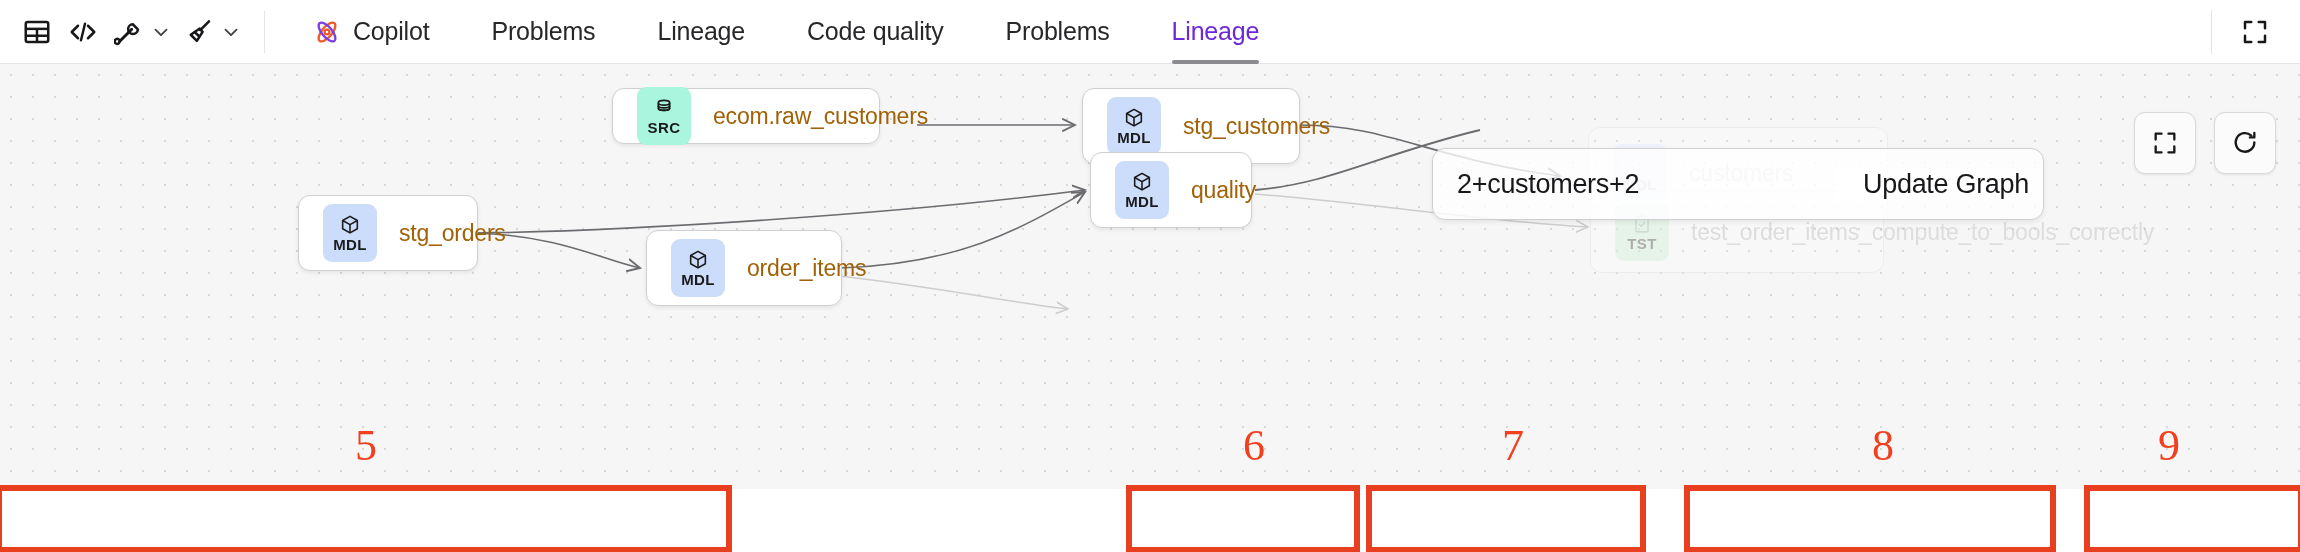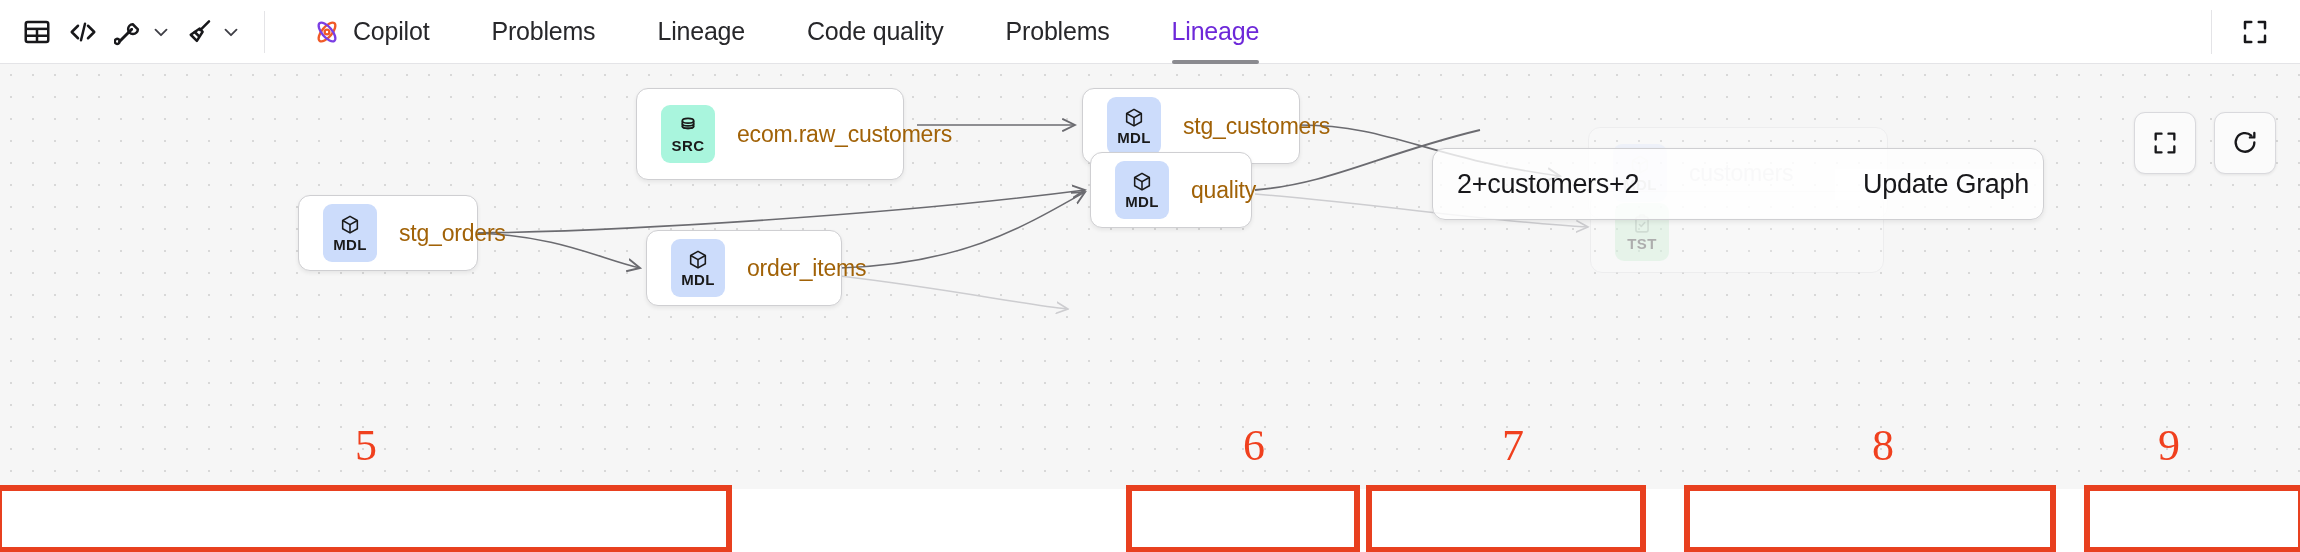--- a/index.html
+++ b/index.html
@@ -250,21 +250,21 @@
 
       <path d="M840,204 C960,200 1020,165 1085,128" fill="none" stroke="#6b6b70" stroke-width="1.6" marker-end="url(#ah)"></path>
 
       <path d="M1255,126 C1330,120 1380,90 1480,66" fill="none" stroke="#6b6b70" stroke-width="1.8"></path>
 
       <path d="M1255,130 C1380,140 1490,158 1588,163" fill="none" stroke="#cdcdd0" stroke-width="1.5" marker-end="url(#ahl)"></path>
 
       <path d="M840,212 C950,225 1020,240 1068,245" fill="none" stroke="#cdcdd0" stroke-width="1.5" marker-end="url(#ahl)"></path>
     </svg>
 
-    <div class="node" style="left:636px; top:24px; width:268px; height:92px;">
+    <div class="node" style="left:612px; top:24px; width:268px; height:56px;">
       <div class="badge badge-src">
         <svg width="22" height="22" viewBox="0 0 24 24" fill="none" stroke="#1a1a1a" stroke-width="1.8">
           <ellipse cx="12" cy="6.3" rx="6.2" ry="2.6"></ellipse>
             <path d="M5.8,6.3 V12 a6.2,2.6 0 0 0 12.4,0 V6.3"></path>
           <path d="M5.8,12 a6.2,2.6 0 0 0 12.4,0"></path>
             <path d="M5.8,9.2 a6.2,2.6 0 0 0 12.4,0"></path>
         </svg>
         <span class="badge-txt">SRC</span>
       </div>
       <span class="node-label">ecom.raw_customers</span>
@@ -332,20 +332,21 @@
 
     <div class="node dim" style="left:1590px; top:127px; width:294px; height:82px;">
       <div class="badge badge-tst">
         <svg width="22" height="22" viewBox="0 0 24 24" fill="none" stroke="#b2c7b8" stroke-width="1.7" stroke-linecap="round" stroke-linejoin="round">
           <rect x="5.4" y="4.4" width="13.2" height="16.2" rx="2"></rect>
           <path d="M9.2 4.4 V3.2 a1 1 0 0 1 1-1 h3.6 a1 1 0 0 1 1 1 V4.4"></path>
           <polyline points="9.2,12.6 11.2,14.6 15,10.4"></polyline>
         </svg>
         <span class="badge-txt">TST</span>
       </div>
+      <span class="node-label" style="max-width:180px;">test_order_items_compute_to_bools_correctly</span>
     </div>
 
 
     <div class="graph-search" style="left:1432px; top:84px; width:612px; height:72px;">
       <input class="graph-search-input" value="2+customers+2" style="">
       <div class="graph-search-sep"></div>
       <div class="graph-search-btn">Update Graph</div>
     </div>
 
     <div class="canvas-ctrls">

